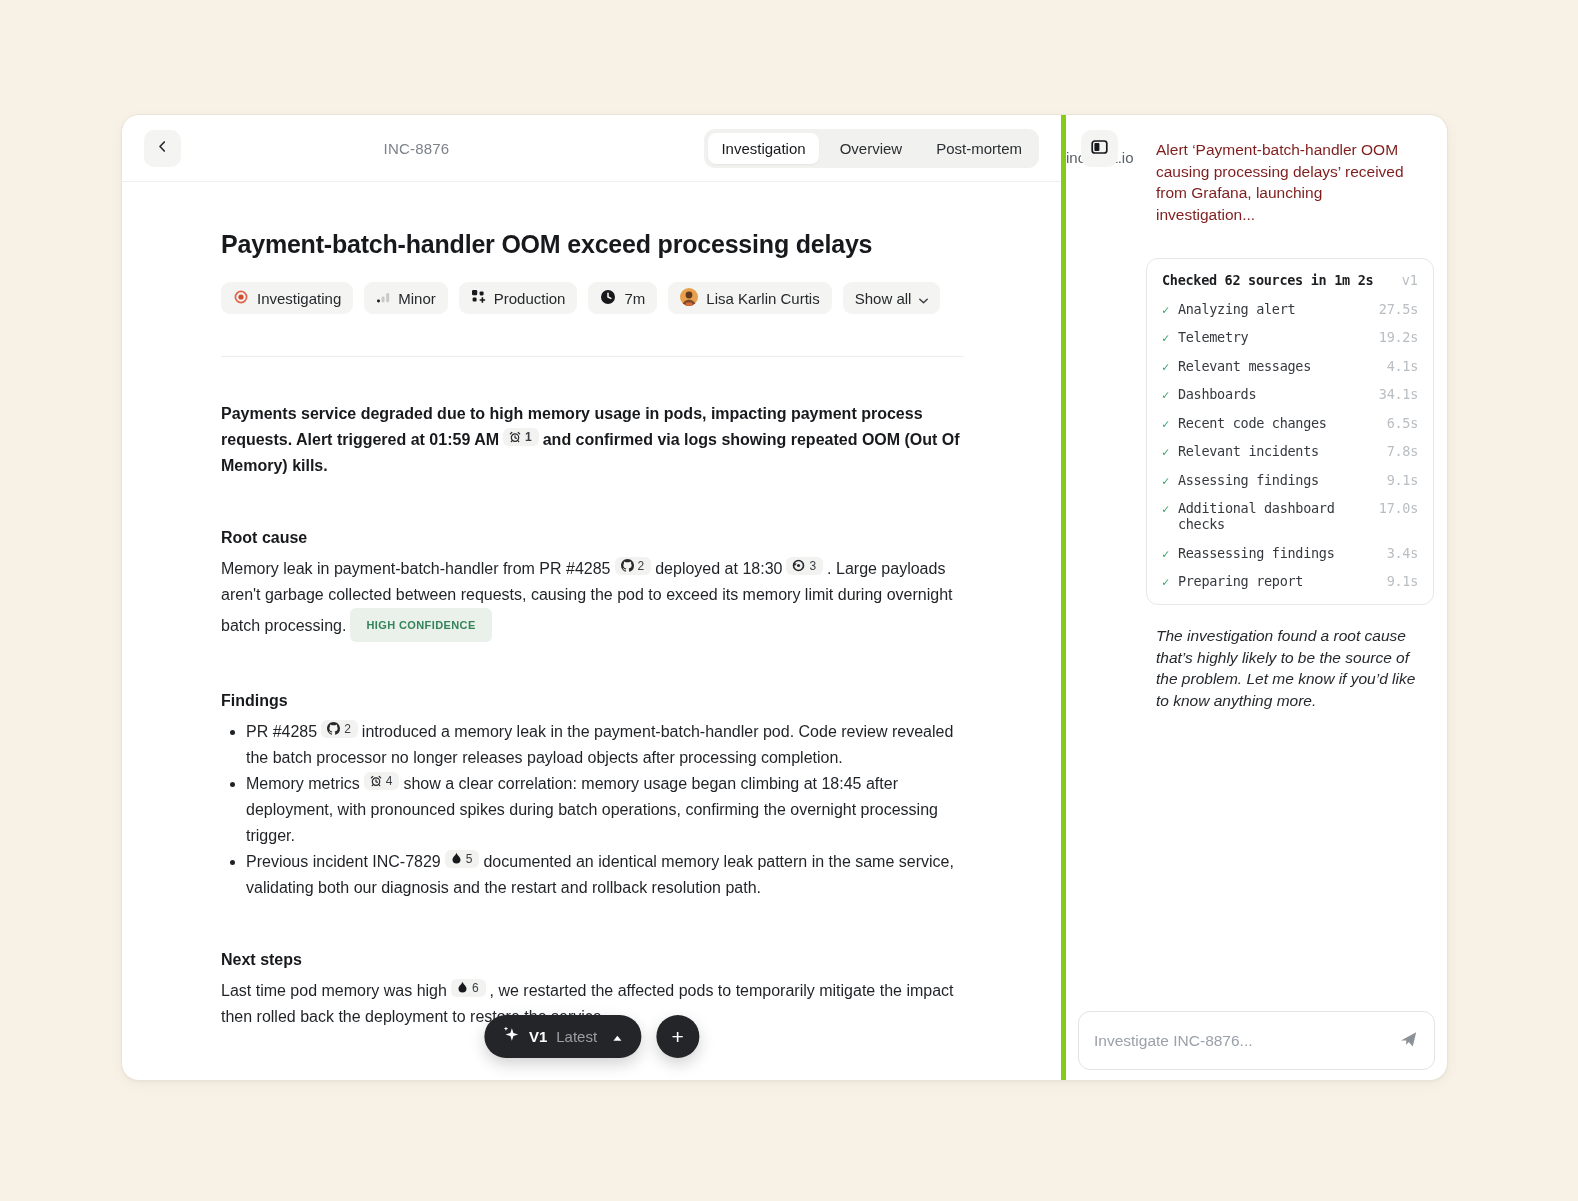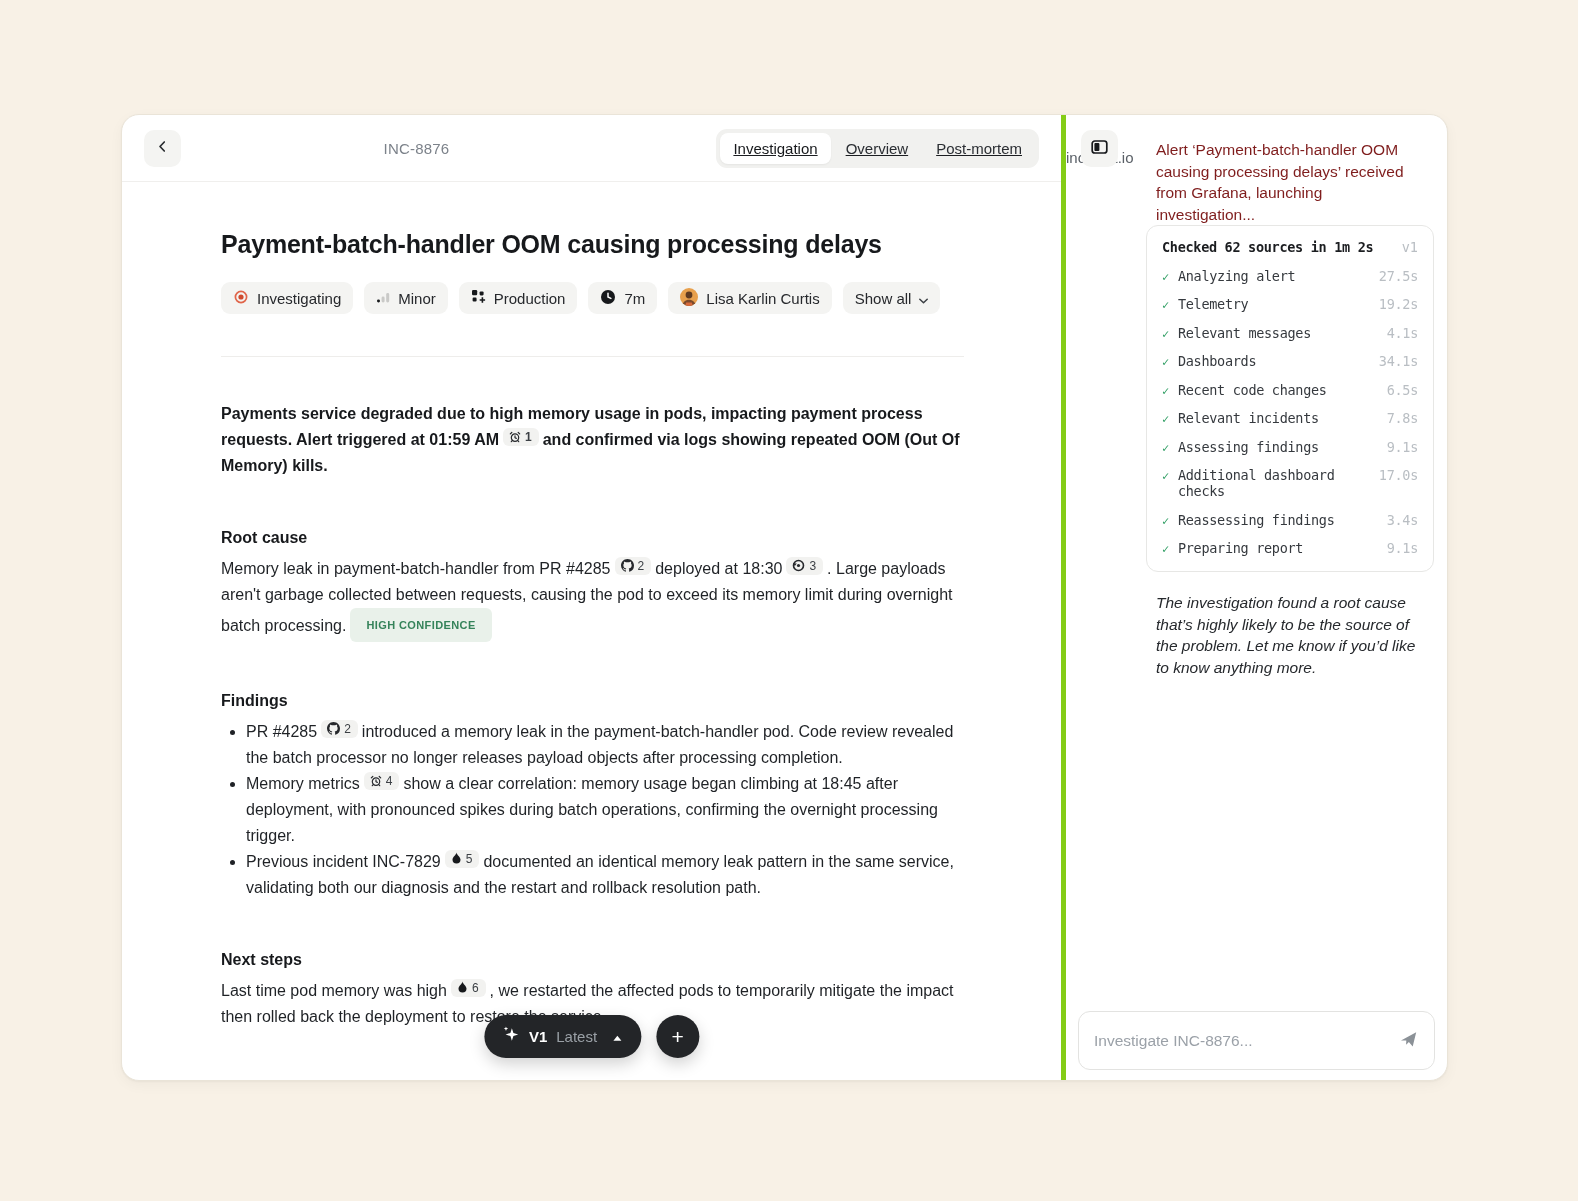--- a/index.html
+++ b/index.html
@@ -9,21 +9,21 @@
   .window { position:absolute; left:121px; top:114px; width:1327px; height:967px;
     background:#fff; border-radius:18px; border:1px solid #eae4d8;
     box-shadow:0 1px 2px rgba(0,0,0,.04), 0 4px 14px rgba(0,0,0,.04);
     display:flex; overflow:hidden; }
 
   
   .main-pane { flex:1 1 auto; width:941px; display:flex; flex-direction:column; position:relative; overflow:hidden; }
   .main-header { height:67px; flex:0 0 67px; border-bottom:1px solid #f0efed; display:flex; align-items:center; padding:0 22px; position:relative; }
   .icon-btn { width:37px; height:37px; border-radius:10px; background:#f4f4f2; border:none; display:flex; align-items:center; justify-content:center; cursor:pointer; }
   .inc-id { position:absolute; left:0; right:350px; text-align:center; font-size:15px; color:#7c828a; letter-spacing:.2px; }
-  .tab-group { margin-left:auto; background:#f1f1ef; border-radius:11px; padding:4px; display:flex; gap:2px;text-decoration:underline; }
+  .tab-group { margin-left:auto; background:#f1f1ef; border-radius:11px; padding:4px; display:flex; gap:8px; }
   .tab { border:none; background:transparent; font-family:inherit; font-size:15px; color:#2b2e33; padding:7px 13px; border-radius:8px; cursor:pointer; white-space:nowrap; }
   .tab.active { background:#fff; box-shadow:0 1px 2px rgba(0,0,0,.05); font-weight:400; color:#17191c; }
 
   .content { padding:48px 97px 0 99px; }
   .doc-title { font-size:25px; font-weight:700; color:#17191c; letter-spacing:-.2px; }
   .badge-row { display:flex; gap:11px; margin-top:23px; align-items:center; }
   .badge { height:32px; display:inline-flex; align-items:center; gap:8px; background:#f4f4f2; border-radius:9px; padding:0 12px; font-size:15px; color:#26282c; cursor:pointer; white-space:nowrap; }
   .hr { border-top:1px solid #eeedeb; margin-top:42px; }
 
   .summary-p { margin-top:44px; font-size:16px; line-height:26px; font-weight:700; color:#17191c; }
@@ -42,21 +42,21 @@
   .ver-pill .l { color:#9aa0a6; font-size:15px; }
   .plus-btn { width:43px; height:43px; border-radius:50%; background:#232528; border:none; color:#fff; font-size:21px; line-height:1; display:flex; align-items:center; justify-content:center; box-shadow:0 6px 16px rgba(0,0,0,.18); cursor:pointer; }
 
   
   .side-pane { flex:0 0 386px; width:386px; border-left:5px solid #84cc16; display:flex; flex-direction:row; position:relative; }
   .side-header { height:67px; flex:0 0 67px; display:flex; align-items:center; padding:0 15px; position:relative; }
   .side-title { position:absolute; left:0; right:0; text-align:center; font-size:15px; color:#595f66; }
   .side-header .icon-btn { margin-left:auto; position:relative; z-index:2; }
   .side-body { padding:24px 13px 0; flex:1 1 auto; }
   .alert-msg { padding:0 10px; font-size:15.5px; line-height:21.5px; color:#7f1d1d; }
-  .progress-card { border:1px solid #e7e7e5; border-radius:12px; padding:13px 15px 15px; font-family:"DejaVu Sans Mono", monospace; }
+  .progress-card { margin-top:33px; border:1px solid #e7e7e5; border-radius:12px; padding:13px 15px 15px; font-family:"DejaVu Sans Mono", monospace; }
   .pc-head { display:flex; align-items:baseline; font-size:13.5px; }
   .pc-head .h { font-weight:700; color:#1b1d20; letter-spacing:-.3px; }
   .pc-head .v { margin-left:auto; color:#b9bec3; }
   .step-row { display:flex; align-items:baseline; margin-top:12.5px; font-size:13.5px; letter-spacing:-.3px; }
   .step-row .chk { color:#2f9e63; margin-right:9px; font-size:12px; }
   .step-row .lbl { color:#35393e; }
   .step-row .tm { margin-left:auto; color:#b9bec3; }
   .side-summary { margin-top:20px; padding:0 10px; font-size:15.5px; line-height:21.5px; color:#26292d;font-style:italic; }
   .chat-input { position:absolute; left:12px; right:12px; bottom:10px; height:59px; border:1px solid #e3e3e1; border-radius:12px; background:#fff; display:flex; align-items:center; padding:0 14px 0 15px; }
   .chat-input input { flex:1; border:none; outline:none; font-family:inherit; font-size:15.5px; color:#26292d; background:transparent; }
@@ -80,21 +80,21 @@
       </button>
       <div class="inc-id">INC-8876</div>
       <div class="tab-group">
         <button class="tab active">Investigation</button>
         <button class="tab">Overview</button>
         <button class="tab">Post-mortem</button>
       </div>
     </div>
 
     <div class="content">
-      <h1 class="doc-title">Payment-batch-handler OOM causing processing delays</h1>
+      <h1 class="doc-title">Payment-batch-handler OOM exceed processing delays</h1>
 
       <div class="badge-row">
         <span class="badge">
           <span>
             <svg width="16" height="16" viewBox="0 0 16 16">
                 <circle cx="8" cy="8" r="5.6" fill="none" stroke="#e0654a" stroke-width="1.7"></circle>
                 <circle cx="8" cy="8" r="2.6" fill="#cf4a2e"></circle>
               </svg>
           </span>
           <span>Investigating</span>

